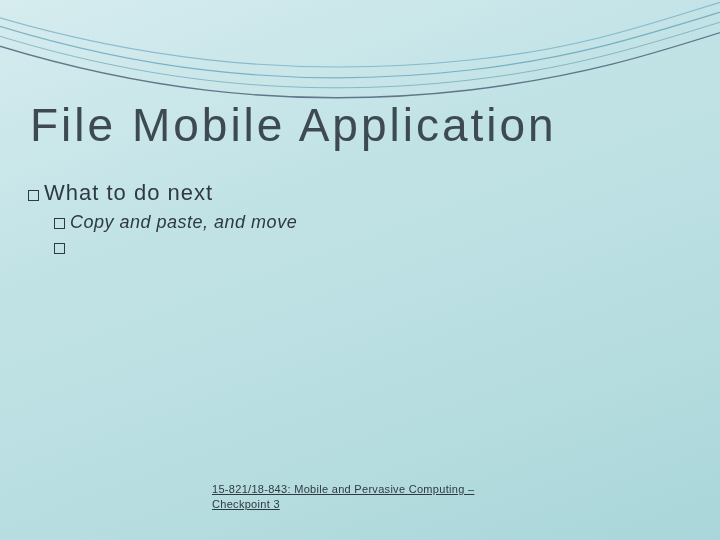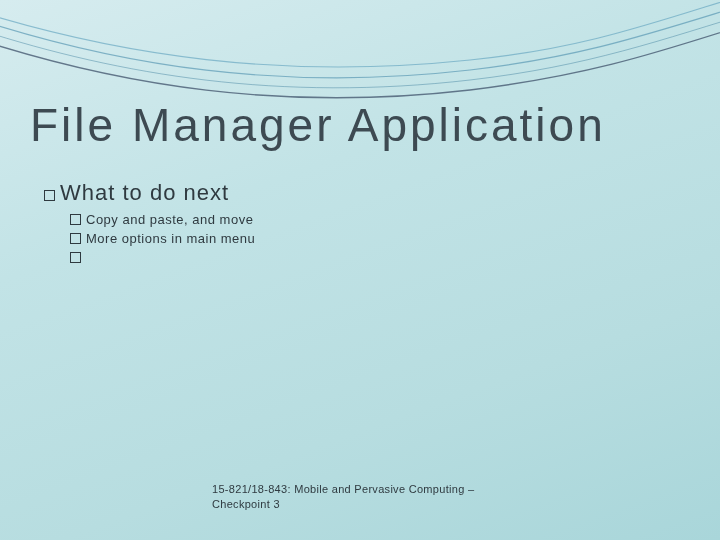--- a/index.html
+++ b/index.html
@@ -29,82 +29,81 @@
     position: absolute;
     left: 30px;
     top: 98px;
     font-size: 46px;
     letter-spacing: 3px;
     color: #3d4a52;
     font-weight: 400;
   }
   .content {
     position: absolute;
-    left: 44px;
+    left: 28px;
     top: 180px;
     width: 620px;
     color: #2f3a40;
   }
   .lvl1 {
     font-size: 22px;
     margin-bottom: 6px;
     letter-spacing: 1px;
   }
   .lvl2-group {
     margin-left: 26px;
   }
   .lvl2 {
-    font-size: 13px;
+    font-size: 18px;
     margin-bottom: 4px;
     letter-spacing: 0.5px;
+    font-style: italic;
   }
   .bullet-sq {
     display: inline-block;
     width: 11px;
     height: 11px;
     border: 1.5px solid #2f3a40;
     margin-right: 5px;
     vertical-align: -1px;
     box-sizing: border-box;
   }
   .footer {
     position: absolute;
     left: 212px;
     bottom: 28px;
     width: 320px;
     font-size: 11px;
     line-height: 1.35;
     color: #2f3a40;
     letter-spacing: 0.3px;
+    text-decoration: underline;
   }
 </style>
 </head>
 <body>
 
 <div class="slide">
 
   <svg class="swoosh" viewBox="0 0 720 120" preserveAspectRatio="none">
     <path d="M -20 12 C 120 55, 280 80, 470 60 C 590 48, 660 20, 760 -10" fill="none" stroke="#6aa8c2" stroke-width="1.2" opacity="0.7"></path>
     <path d="M -20 20 C 120 65, 280 92, 470 70 C 590 56, 660 30, 760 0" fill="none" stroke="#5a98b4" stroke-width="1.2" opacity="0.7"></path>
     <path d="M -20 30 C 120 75, 280 102, 470 80 C 590 66, 660 40, 760 10" fill="none" stroke="#4a88a4" stroke-width="1.0" opacity="0.5"></path>
     <path d="M -20 40 C 120 85, 280 112, 470 90 C 600 74, 670 48, 760 20" fill="none" stroke="#3d506a" stroke-width="1.4" opacity="0.75"></path>
   </svg>
 
-  <div class="title">File Manager Application</div>
+  <div class="title">File Mobile Application</div>
 
   <div class="content">
     <div class="lvl1">
       <span class="bullet-sq"></span><span>What to do next</span>
     </div>
     <div class="lvl2-group">
       <div class="lvl2">
         <span class="bullet-sq"></span><span>Copy and paste, and move</span>
-      </div>
-      <div class="lvl2">
-        <span class="bullet-sq"></span><span>More options in main menu</span>
       </div>
       <div class="lvl2">
         <span class="bullet-sq"></span>
       </div>
     </div>
   </div>
 
   <div class="footer">
     <span>15-821/18-843: Mobile and Pervasive Computing –</span><br>
     <span>Checkpoint 3</span>

